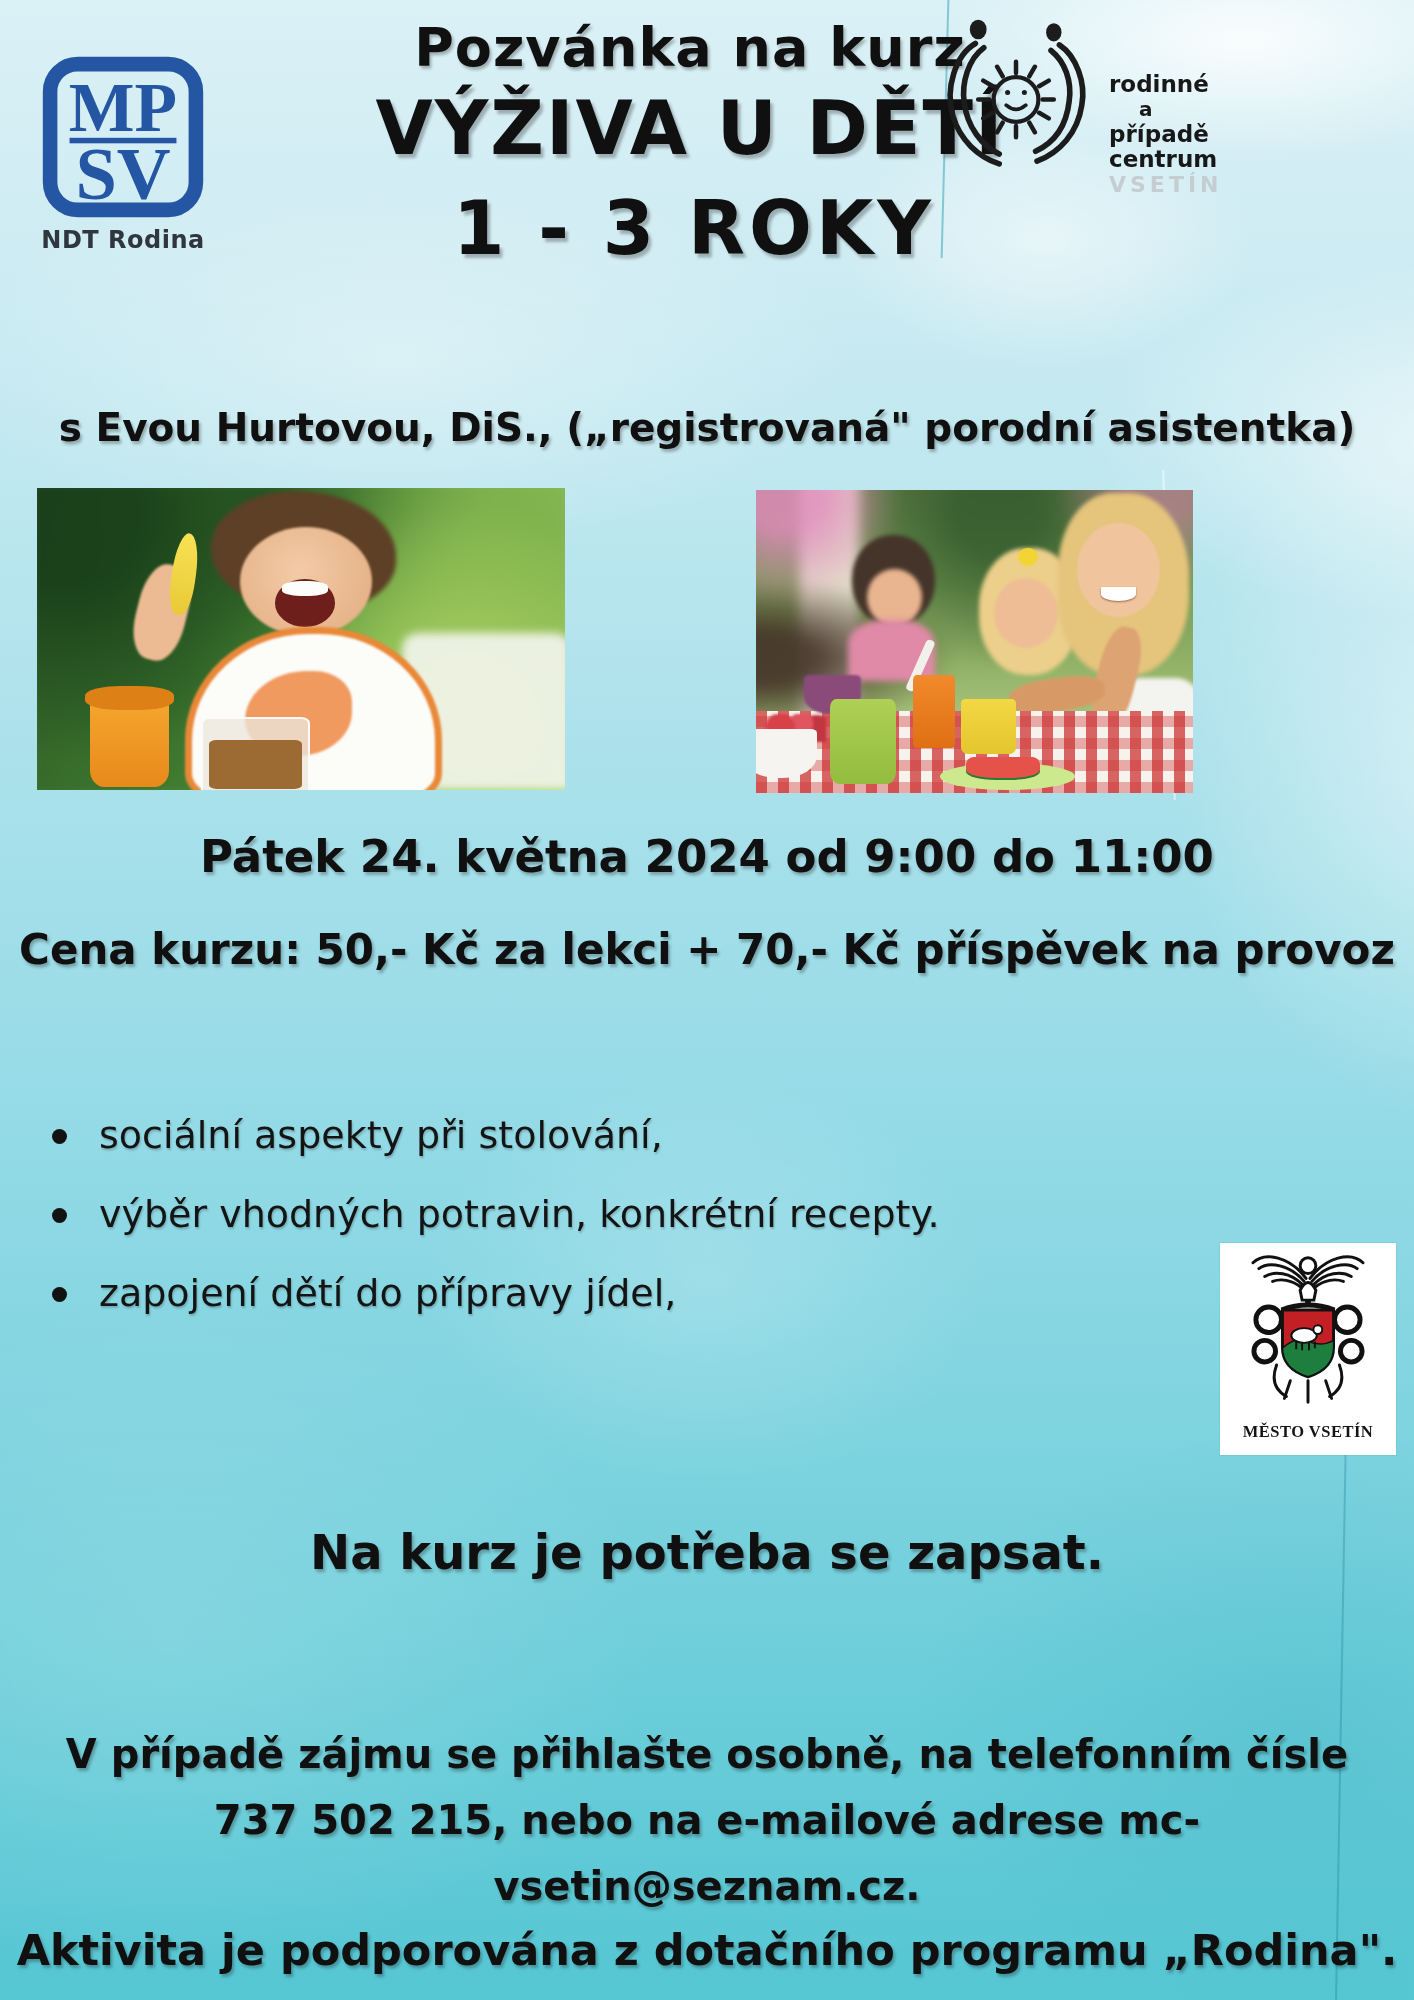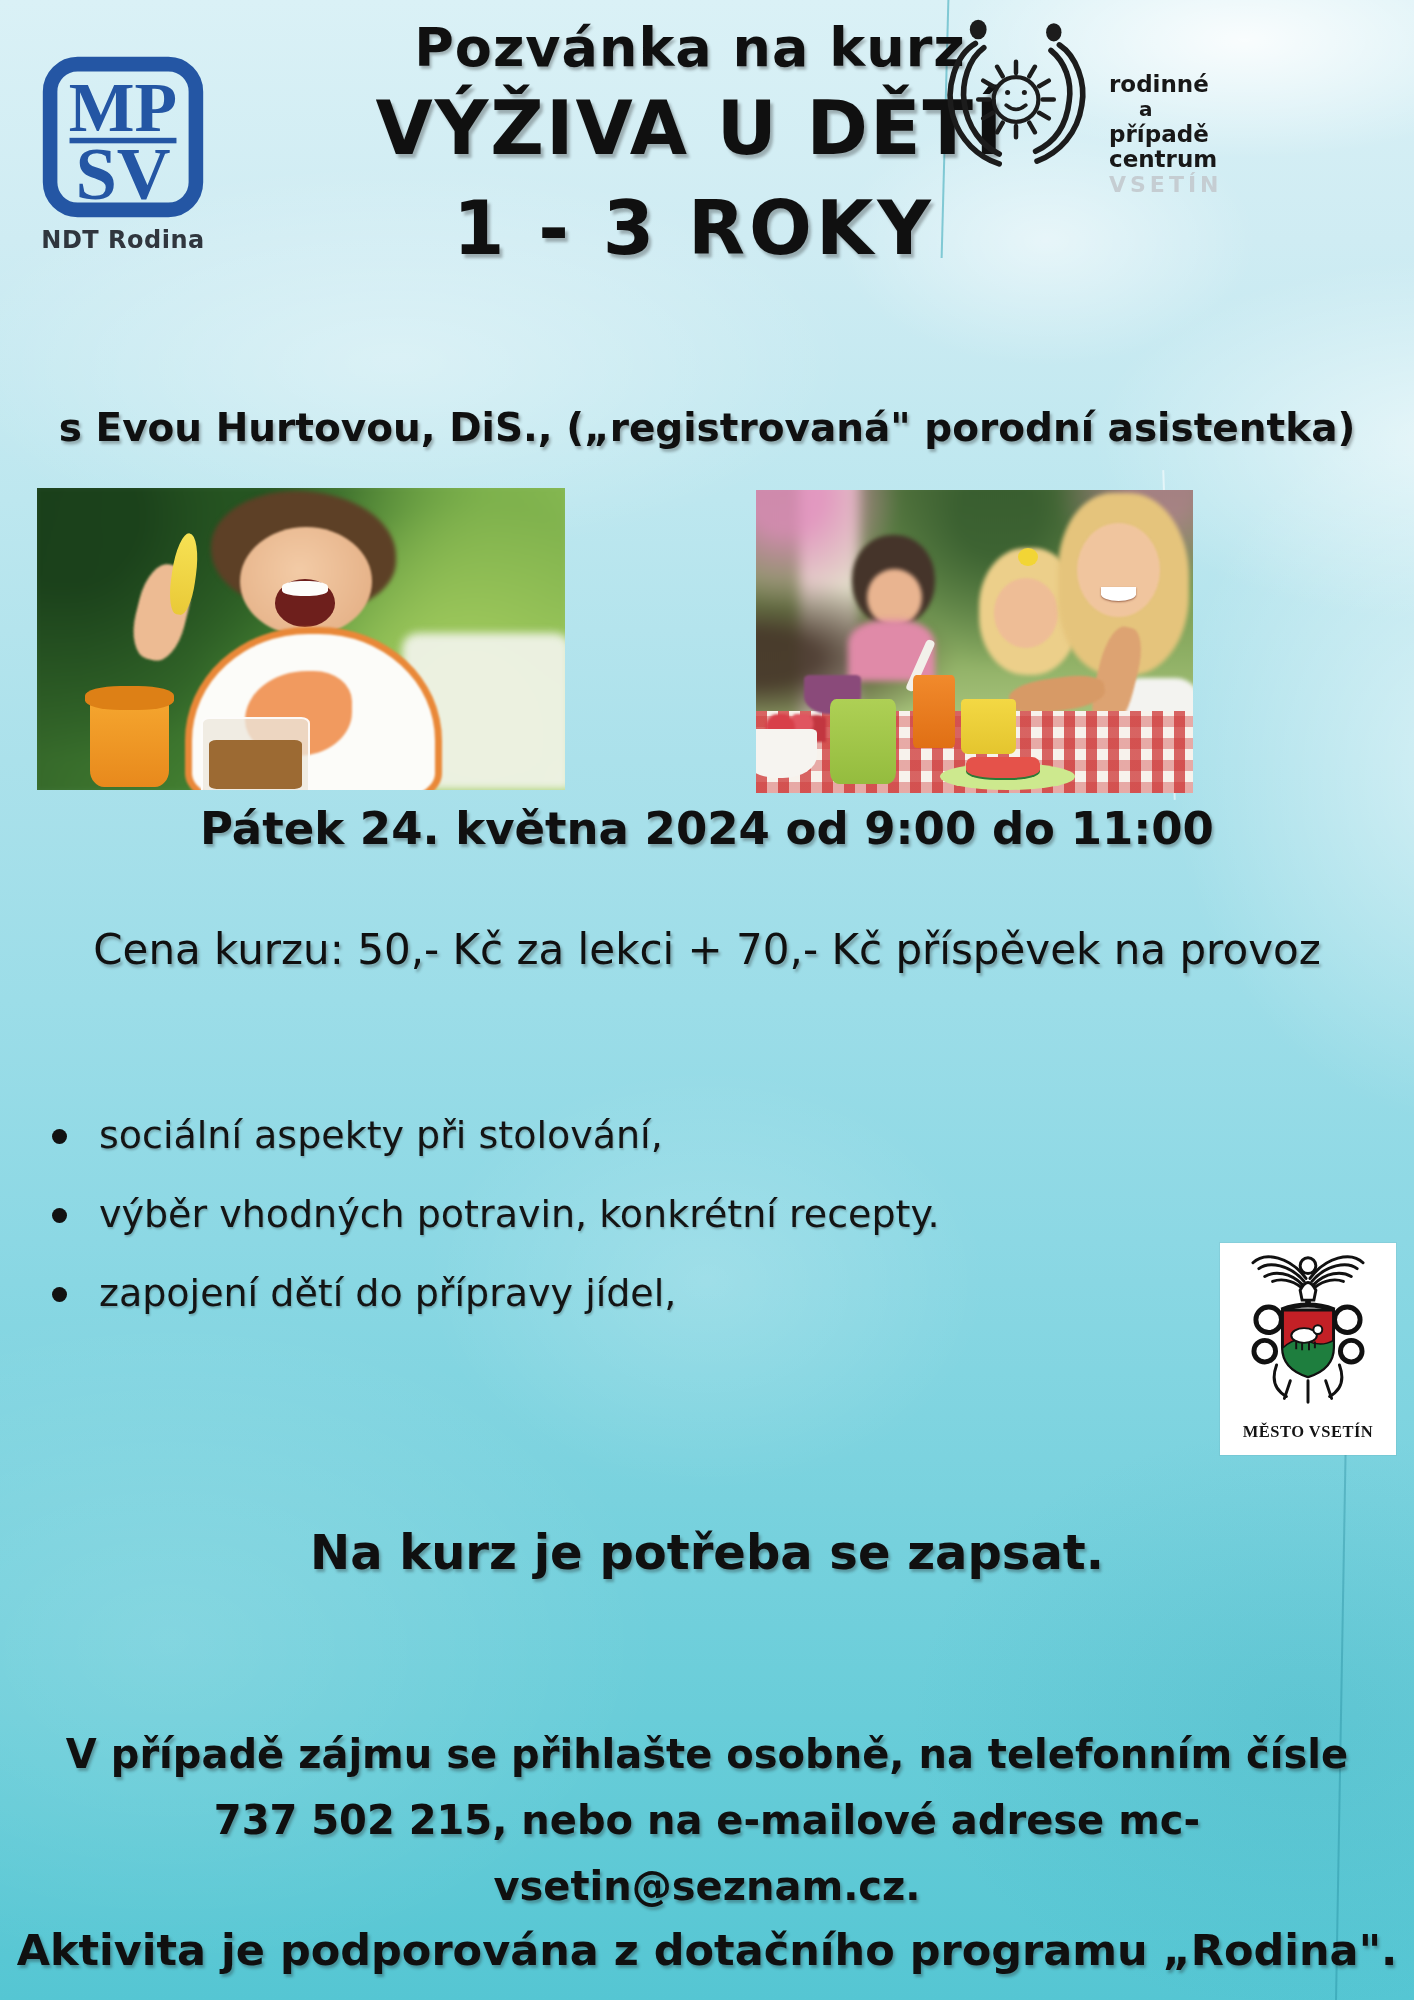--- a/index.html
+++ b/index.html
@@ -107,24 +107,24 @@
                radial-gradient(circle at 60% 35%,#e05560 0 26%,transparent 32%),
                radial-gradient(circle at 85% 60%,#c23640 0 26%,transparent 32%);}
   .pr-cup-green{left:17%;bottom:3%;width:15%;height:28%;background:linear-gradient(#aed055,#94bc3e);border-radius:10% 10% 14% 14%;}
   .pr-glass-orange{left:36%;bottom:15%;width:9.5%;height:24%;background:linear-gradient(#f18a2c,#e06f14);border-radius:8%;}
   .pr-straw{left:36.5%;bottom:33%;width:2%;height:18%;background:#f2f0ea;transform:rotate(24deg);border-radius:4px;}
   .pr-cup-yellow{left:47%;bottom:13%;width:12.5%;height:18%;background:linear-gradient(#f3d844,#e4c52e);border-radius:8% 8% 12% 12%;}
   .pr-plate{left:42%;bottom:1%;width:31%;height:9%;background:#cde98e;border-radius:50%;}
   .pr-melon{left:48%;bottom:5%;width:17%;height:7%;background:#e5524a;border-radius:8px 8px 40% 40%;box-shadow:0 2px 0 #2c7a36;}
 
   
-  .date-line{position:absolute;left:0;top:802px;width:100%;text-align:center;
+  .date-line{position:absolute;left:0;top:830px;width:100%;text-align:center;
     font-size:45px;font-weight:800;text-shadow:2px 3px 3px rgba(25,25,25,.3);}
   .price-line{position:absolute;left:0;top:925px;width:100%;text-align:center;
-    font-size:42px;font-weight:400;text-shadow:2px 3px 3px rgba(25,25,25,.3);}
+    font-size:42px;font-weight:700;text-shadow:2px 3px 3px rgba(25,25,25,.3);}
 
   
   .bullets{position:absolute;left:52px;top:1112px;width:960px;}
   .bullet-item{display:flex;align-items:flex-start;margin-bottom:33px;}
   .dot{flex:0 0 15px;width:15px;height:15px;border-radius:50%;background:#121212;margin:17px 32px 0 0;}
   .bullet-text{font-size:38px;font-weight:400;line-height:46px;color:#141414;
     text-shadow:1px 2px 2px rgba(25,25,25,.22);}
 
   
   .vsetin-box{position:absolute;left:1220px;top:1243px;width:176px;height:212px;background:#fff;

